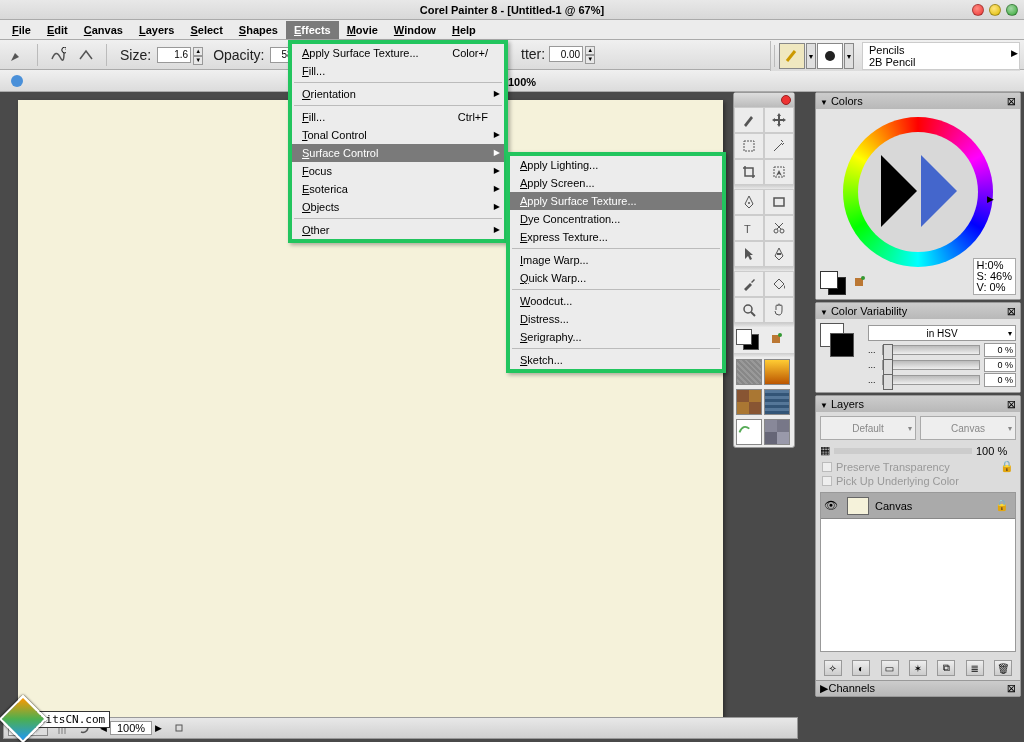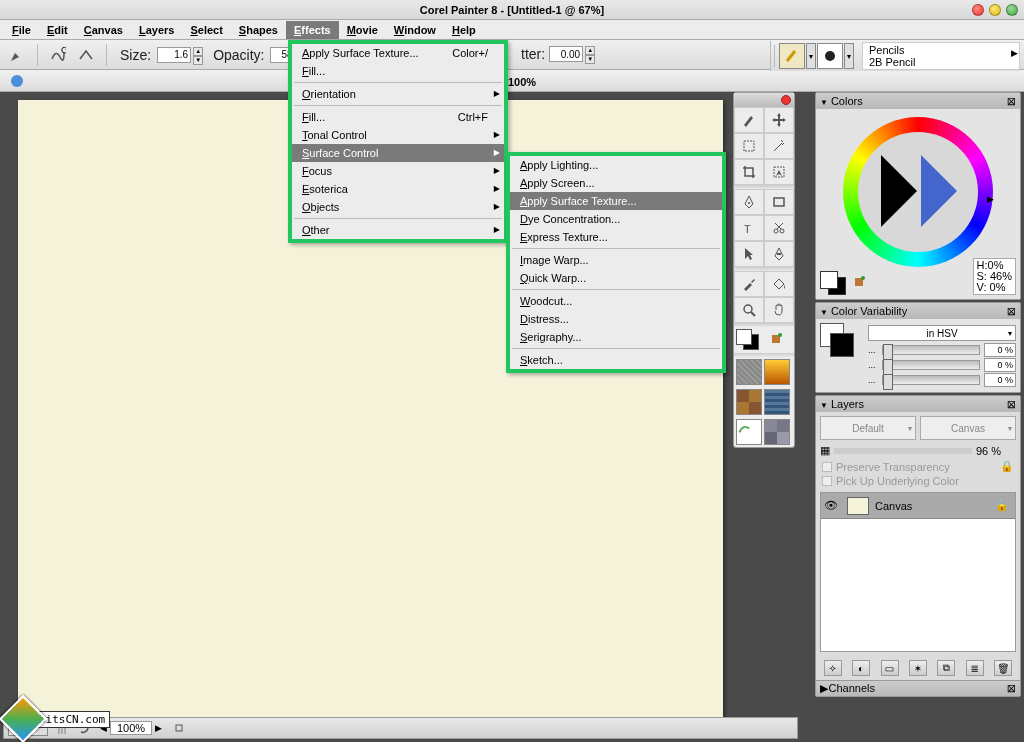--- a/index.html
+++ b/index.html
@@ -493,21 +493,21 @@
         <span>⊠</span>
       </div>
     <div class="layers-body">
       <div class="layers-controls">
         <div class="combo">Default</div>
         <div class="combo">Canvas</div>
       </div>
       <div class="opacity-row">
         <span>▦</span>
         <div class="slider"></div>
-        <div class="val" style="width:40px">96 %</div>
+        <div class="val" style="width:40px">100 %</div>
       </div>
       <div class="checkbox-row">
           <div class="cb"></div>
           <span>Preserve Transparency</span>
           <span style="margin-left:auto">🔒</span>
         </div>
       <div class="checkbox-row">
           <div class="cb"></div>
           <span>Pick Up Underlying Color</span>
         </div>

